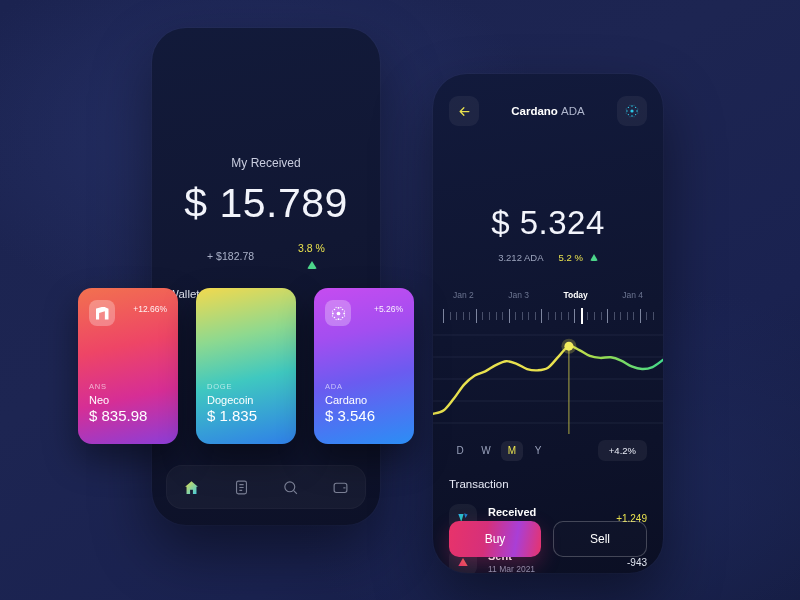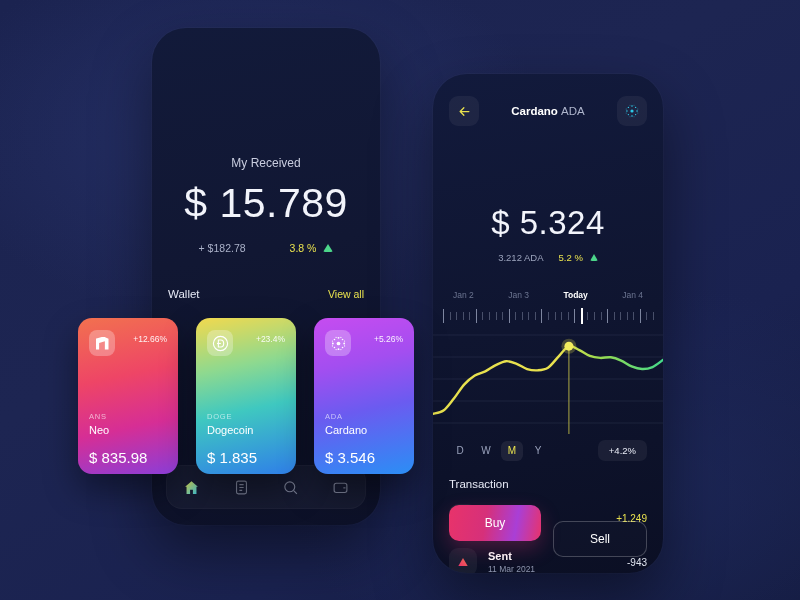--- a/index.html
+++ b/index.html
@@ -77,34 +77,33 @@
     display:flex; justify-content:space-between; padding:0 16px; align-items:center; }
   .wallet-label { color:#e6e9f5; font-size:11.5px; }
   .view-all { color:#e8e14e; font-size:10.5px; }
 
   
   .cards { position:absolute; left:78px; top:288px; display:flex; gap:18px; z-index:5; }
   .card {
     width:100px; height:156px; border-radius:14px; position:relative;
     padding:12px 11px; color:#fff;
     box-shadow:0 16px 34px rgba(0,0,0,0.42);
-    margin-top:30px;
   }
   .card-top { display:flex; justify-content:space-between; align-items:flex-start; }
   .coin-badge {
     width:26px; height:26px; border-radius:8px;
     background:rgba(255,255,255,0.28);
     display:flex; align-items:center; justify-content:center;
     font-size:13px; color:#fff; font-weight:bold;
   }
   .card-pct { font-size:8.5px; color:rgba(255,255,255,0.92); margin-top:4px; }
   .card-sym { position:absolute; left:11px; bottom:53px; font-size:7.5px;
     letter-spacing:0.8px; color:rgba(255,255,255,0.62); }
   .card-name { position:absolute; left:11px; bottom:38px; font-size:11px; color:#fff; }
-  .card-val { position:absolute; left:11px; bottom:8px; font-size:15px; color:#fff; }
+  .card-val { position:absolute; left:11px; bottom:20px; font-size:15px; color:#fff; }
 
   #card-neo { background:linear-gradient(168deg,#f2714f 0%,#ee4566 38%,#d62e95 68%,#8b3ed8 100%); }
   #card-doge{ background:linear-gradient(168deg,#f2d94e 0%,#8ed98f 32%,#3fc8c0 58%,#2f7fe8 100%); }
   #card-ada { background:linear-gradient(168deg,#c64cf0 0%,#a34ef0 30%,#6b5bf0 58%,#2b8ef5 100%); }
 
   .neo-glyph { width:13px;height:13px; position:relative; }
   .neo-glyph:before { content:""; position:absolute; inset:0;
     background:#fff; clip-path:polygon(0 18%,62% 0,100% 18%,100% 100%,72% 100%,72% 36%,28% 50%,28% 100%,0 100%); }
 
   
@@ -164,33 +163,33 @@
   .tx-date { color:#8d95ae; font-size:8.5px; line-height:1.35; }
   .tx-amt { font-size:10px; }
   .tx-amt.pos { color:#e8e14e; }
   .tx-amt.neg { color:#dfe3ee; }
 
   .actions { position:absolute; bottom:16px; left:16px; width:198px; display:flex; gap:12px; }
   .btn { height:36px; border-radius:10px; display:flex; align-items:center;
     justify-content:center; font-size:12px; color:#fff; flex:1; }
   #buy-button { background:linear-gradient(100deg,#e8336a 0%,#d6307a 40%,#a93fd6 72%,#e8336a 100%);
     box-shadow:0 8px 20px rgba(210,50,110,0.3); }
-  #sell-button { border:1px solid rgba(255,255,255,0.22); background:rgba(255,255,255,0.015);margin-top:16px; }
+  #sell-button { border:1px solid rgba(255,255,255,0.22); background:rgba(255,255,255,0.015); }
 </style>
 </head>
 <body>
 
 <div class="phone" id="phone-left">
 
 
   <div class="bal-label">My Received</div>
   <div class="bal-amount">$ 15.789</div>
   <div class="bal-sub">
     <span class="bal-delta">+ $182.78</span>
-    <span style="display:flex;align-items:center;gap:7px;">
+    <span style="display:flex;align-items:center;gap:7px;flex-direction:column;">
       <span class="bal-pct">3.8 %</span>
       <span class="tri-up"></span>
     </span>
   </div>
 
   <div class="wallet-row">
     <span class="wallet-label">Wallet</span>
     <span class="view-all">View all</span>
   </div>
 
@@ -235,30 +234,20 @@
           <i class="neo-glyph"></i>
         </span>
       <span class="card-pct">+12.66%</span>
     </div>
     <div class="card-sym">ANS</div>
     <div class="card-name">Neo</div>
     <div class="card-val">$ 835.98</div>
   </div>
 
   <div class="card" id="card-doge">
-    <div class="card-top">
-      <span class="coin-badge">
-        <svg viewBox="0 0 24 24" width="17" height="17">
-          <circle cx="12" cy="12" r="10" fill="none" stroke="#fff" stroke-width="1.6"></circle>
-          <path d="M9 7h3.4c2.6 0 4.1 1.9 4.1 5s-1.5 5-4.1 5H9z" fill="none" stroke="#fff" stroke-width="1.6"></path>
-          <path d="M7 12h5.5" stroke="#fff" stroke-width="1.6"></path>
-        </svg>
-      </span>
-      <span class="card-pct">+23.4%</span>
-    </div>
     <div class="card-sym">DOGE</div>
     <div class="card-name">Dogecoin</div>
     <div class="card-val">$ 1.835</div>
   </div>
 
   <div class="card" id="card-ada">
     <div class="card-top">
       <span class="coin-badge">
         <svg viewBox="0 0 24 24" width="17" height="17" fill="#fff">
           <circle cx="12" cy="12" r="2.6"></circle>

